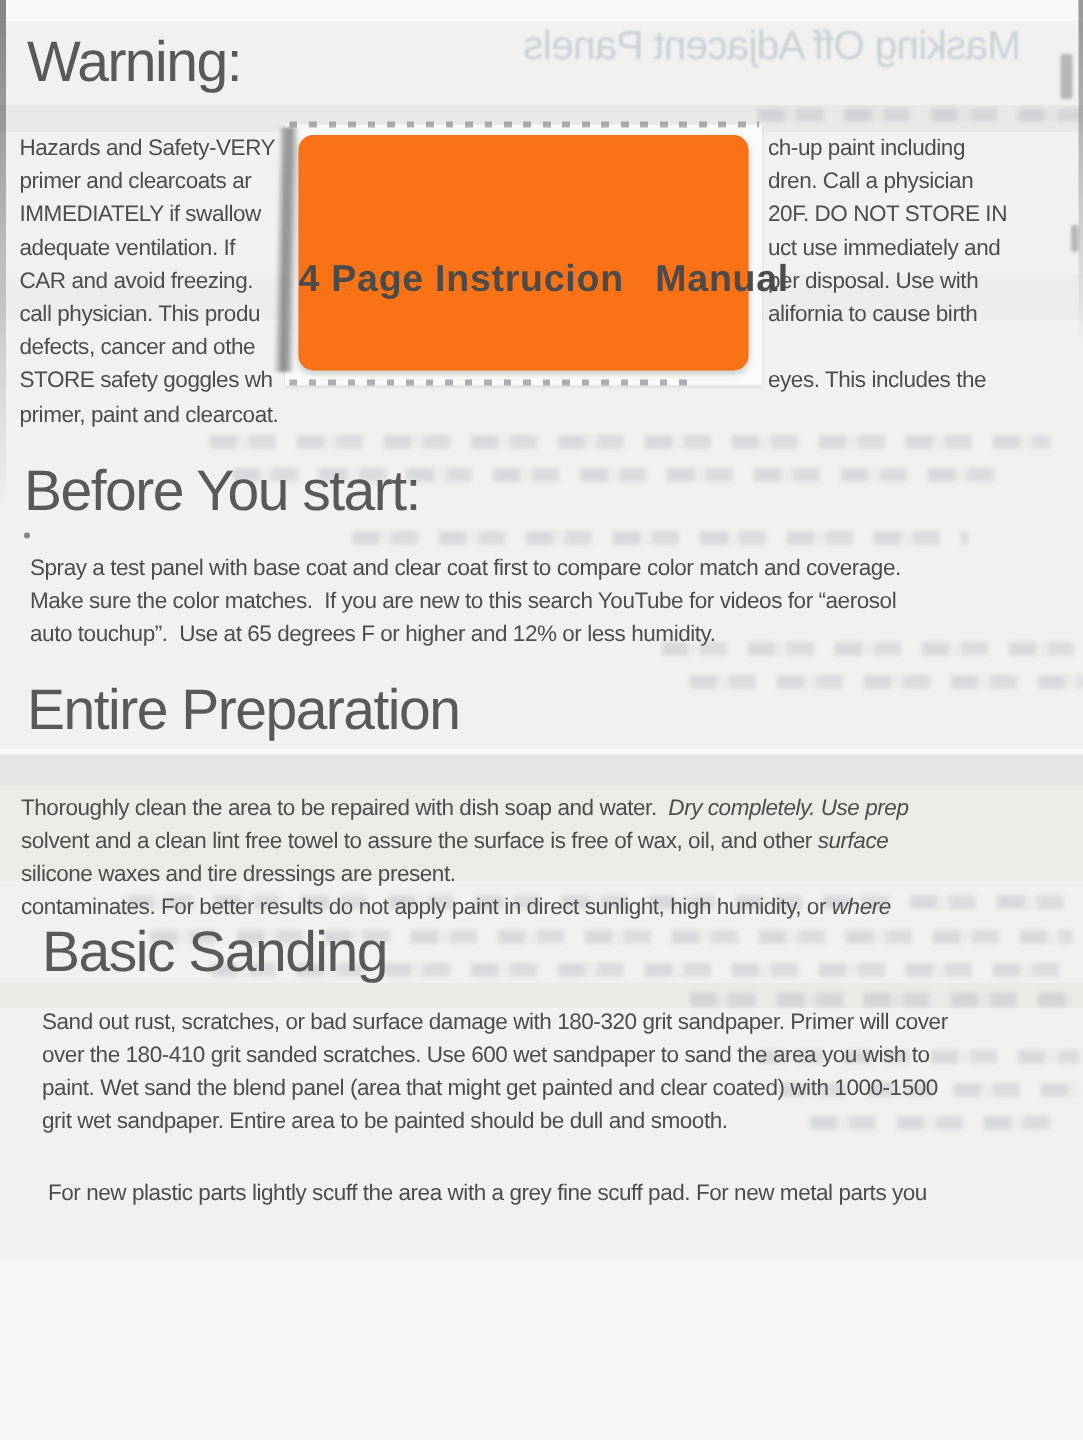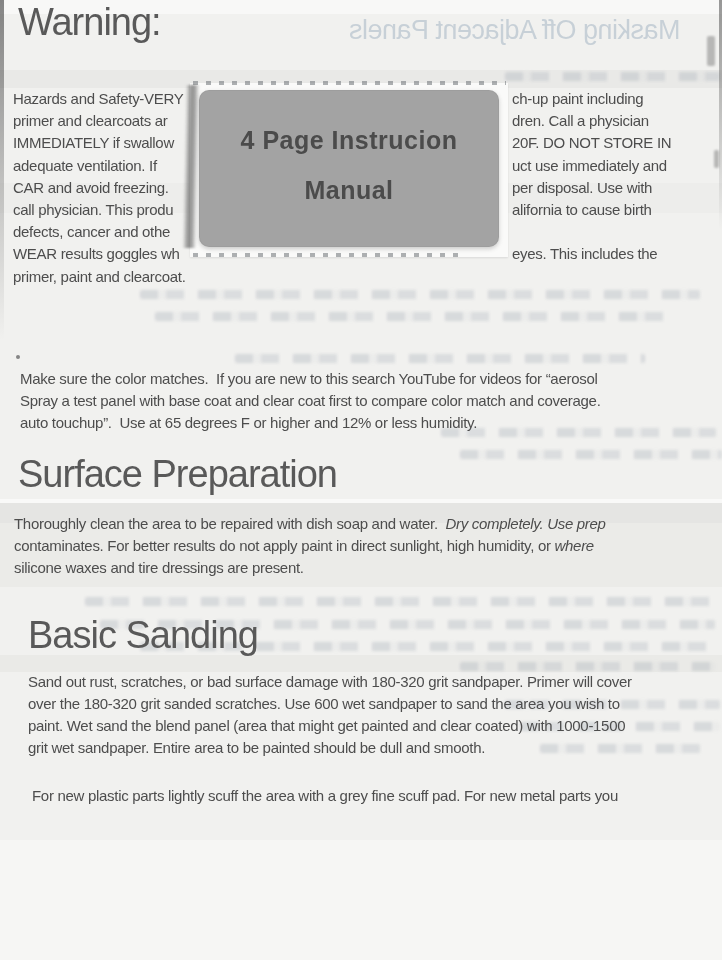--- a/index.html
+++ b/index.html
@@ -27,49 +27,49 @@
     background:#858585; z-index:3;}
   
   .bleed-layer{position:absolute; inset:0; z-index:1; pointer-events:none;}
   .bleed-heading{position:absolute; left:318px; top:15px; width:394px; text-align:center;
     transform:scaleX(-1); font-size:27px; letter-spacing:-.5px; color:var(--bleed);
     opacity:.5; filter:blur(.7px); white-space:nowrap;}
   
   .content{position:absolute; inset:0; z-index:2;}
   .h{position:absolute; font-size:38px; line-height:44px; letter-spacing:-1px;
      color:var(--heading); white-space:pre;}
-  .h-warning{left:18px; top:0;}
+  .h-warning{left:18px; top:20px;}
   .h-before{left:16px; top:306px;}
   .h-surface{left:18px; top:452px;}
   .h-basic{left:28px; top:613px;}
   .para{position:absolute; font-size:15px; letter-spacing:-.3px; color:var(--ink);}
   .p-warning{left:13px; top:88px; width:700px;}
   .p-before{left:20px; top:368px;}
-  .p-surface{left:14px; top:513px;}
+  .p-surface{left:14px; top:528px;}
   .p-basic{left:28px; top:671px;}
   .p-basic2{left:32px; top:785px;}
   .w-row{position:relative; height:22.2px; line-height:22.2px; white-space:pre;}
   .frag-right{position:absolute; left:499px; top:0;}
   .tline{height:22px; line-height:22px; white-space:pre;}
   .it{font-style:italic;}
   
   .sticker-layer{position:absolute; inset:0; z-index:4; pointer-events:none;}
   .backing{position:absolute; left:190px; top:83px; width:318px; height:174px;
     background:#fafaf9; box-shadow:0 1px 2px rgba(0,0,0,.10);}
   .perf{position:absolute; height:4px; filter:blur(.4px);
     background:repeating-linear-gradient(90deg, rgba(108,113,118,.55) 0 5px, rgba(108,113,118,0) 5px 13px);}
   .perf-top{left:193px; top:81px; width:313px;}
   .perf-bottom{left:193px; top:253px; width:265px;}
   .crease{position:absolute; left:184px; top:85px; width:14px; height:163px;
     transform:skewX(-1.2deg); filter:blur(1px);
     background:linear-gradient(90deg, rgba(70,70,70,0), rgba(70,70,70,.55) 38%, rgba(70,70,70,.55) 62%, rgba(70,70,70,0));}
   .sticker{position:absolute; left:199px; top:90px; width:300px; height:157px;
-    background:#a3a3a3; border-radius:10px;
+    background:#f97316; border-radius:10px;
     box-shadow:0 2px 4px rgba(95,95,95,.30), inset 0 0 0 1px rgba(0,0,0,.03);
-    display:flex; flex-direction:column; align-items:center; padding-top:36px; gap:21px;
+    display:flex; align-items:center; padding-top:36px; gap:21px;
     box-sizing:border-box;}
   .sticker-line{font-weight:bold; font-size:25px; letter-spacing:.5px; color:var(--sticker-ink); white-space:pre;}
 </style>
 </head>
 <body>
 
 <div class="page">
 
   <div id="bands">
       <div class="band" style="top: 0px; height: 14px; background: rgba(255, 255, 255, 0.5);"></div>
@@ -105,45 +105,47 @@
     <div class="h h-warning">Warning:</div>
 
     <div class="para p-warning" id="warning-lines">
         <div class="w-row"><span class="frag-left">Hazards and Safety-VERY</span><span class="frag-right">ch-up paint including</span></div>
         <div class="w-row"><span class="frag-left">primer and clearcoats ar</span><span class="frag-right">dren. Call a physician</span></div>
         <div class="w-row"><span class="frag-left">IMMEDIATELY if swallow</span><span class="frag-right">20F. DO NOT STORE IN</span></div>
         <div class="w-row"><span class="frag-left">adequate ventilation. If</span><span class="frag-right">uct use immediately and</span></div>
         <div class="w-row"><span class="frag-left">CAR and avoid freezing.</span><span class="frag-right">per disposal. Use with</span></div>
         <div class="w-row"><span class="frag-left">call physician. This produ</span><span class="frag-right">alifornia to cause birth</span></div>
         <div class="w-row"><span class="frag-left">defects, cancer and othe</span></div>
-        <div class="w-row"><span class="frag-left">WEAR results goggles wh</span><span class="frag-right">eyes. This includes the</span></div>
+        <div class="w-row"><span class="frag-left">STORE safety goggles wh</span><span class="frag-right">eyes. This includes the</span></div>
         <div class="w-row"><span class="frag-left">primer, paint and clearcoat.</span></div>
       </div>
 
+    <div class="h h-before">Before You start:</div>
     <div class="stray-dot"></div>
 
     <div class="para p-before" id="bys-lines">
+        <div class="tline">Spray a test panel with base coat and clear coat first to compare color match and coverage.</div>
         <div class="tline">Make sure the color matches.  If you are new to this search YouTube for videos for “aerosol</div>
-        <div class="tline">Spray a test panel with base coat and clear coat first to compare color match and coverage.</div>
         <div class="tline">auto touchup”.  Use at 65 degrees F or higher and 12% or less humidity.</div>
       </div>
 
-    <div class="h h-surface">Surface Preparation</div>
+    <div class="h h-surface">Entire Preparation</div>
 
     <div class="para p-surface" id="sp-lines">
         <div class="tline"><span>Thoroughly clean the area to be repaired with dish soap and water.  </span><span class="it">Dry completely. Use prep</span></div>
+        <div class="tline"><span>solvent and a clean lint free towel to assure the surface is free of wax, oil, and other </span><span class="it">surface</span></div>
+        <div class="tline"><span>silicone waxes and tire dressings are present.</span></div>
         <div class="tline"><span>contaminates. For better results do not apply paint in direct sunlight, high humidity, or </span><span class="it">where</span></div>
-        <div class="tline"><span>silicone waxes and tire dressings are present.</span></div>
       </div>
 
     <div class="h h-basic">Basic Sanding</div>
 
     <div class="para p-basic" id="bs-lines">
         <div class="tline">Sand out rust, scratches, or bad surface damage with 180-320 grit sandpaper. Primer will cover</div>
-        <div class="tline">over the 180-320 grit sanded scratches. Use 600 wet sandpaper to sand the area you wish to</div>
+        <div class="tline">over the 180-410 grit sanded scratches. Use 600 wet sandpaper to sand the area you wish to</div>
         <div class="tline">paint. Wet sand the blend panel (area that might get painted and clear coated) with 1000-1500</div>
         <div class="tline">grit wet sandpaper. Entire area to be painted should be dull and smooth.</div>
       </div>
 
     <div class="para p-basic2" id="bs-lines2">
         <div class="tline">For new plastic parts lightly scuff the area with a grey fine scuff pad. For new metal parts you</div>
       </div>
   </div>
 
   <div class="sticker-layer">

